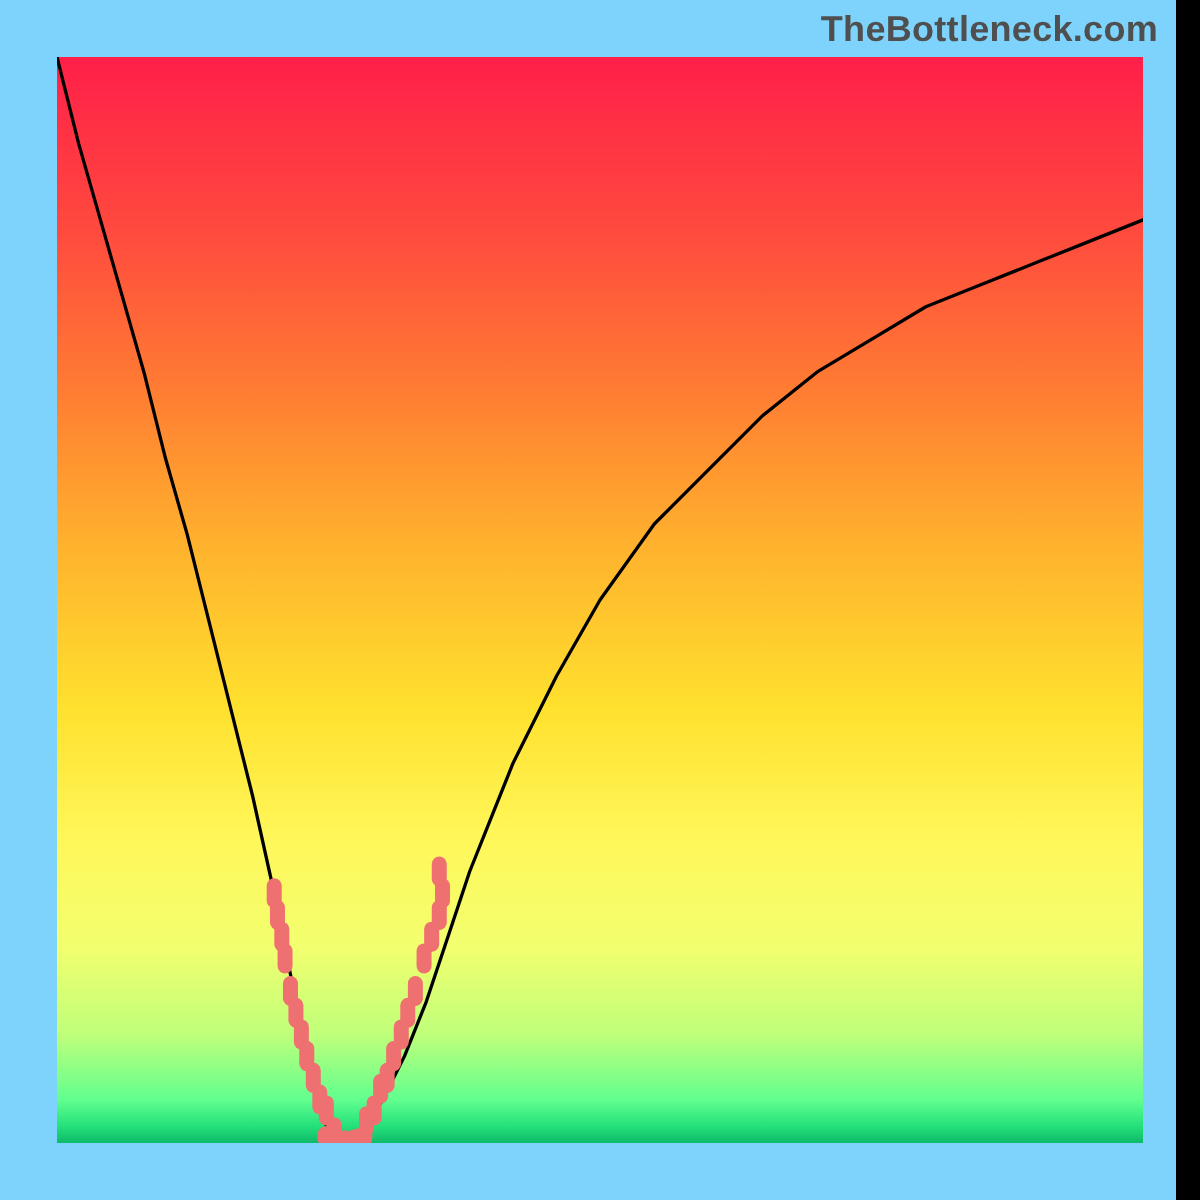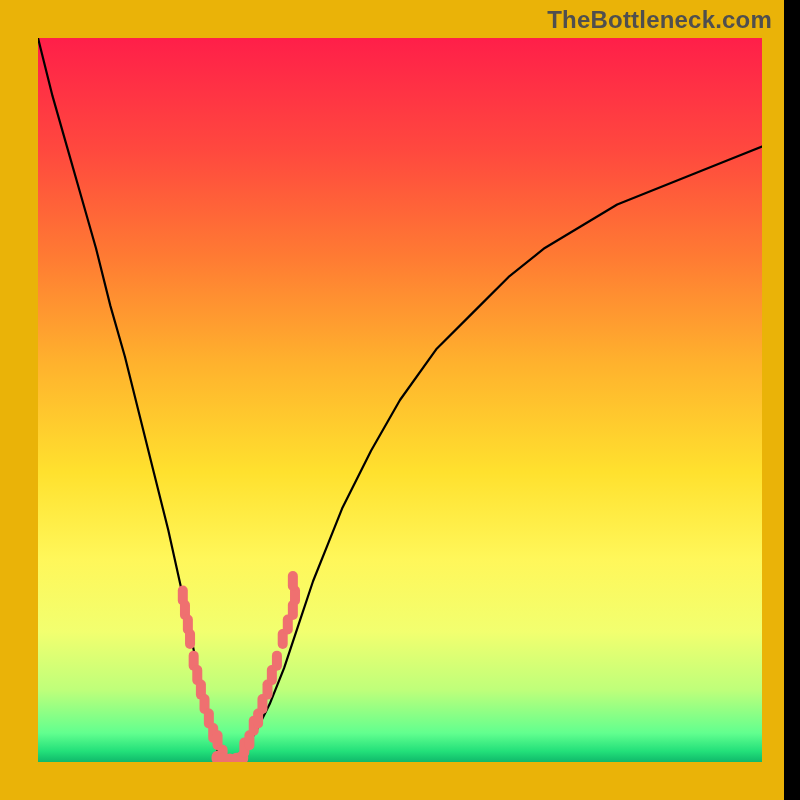--- a/index.html
+++ b/index.html
@@ -8,21 +8,21 @@
     width: 800px;
     height: 800px;
     background: #000;
     overflow: hidden;
     font-family: Arial, Helvetica, sans-serif;
   }
   .outer {
     position: relative;
     width: 784px;
     height: 800px;
-    background: #eab308;
+    background: #7dd3fc;
     text-align: right;
   }
   .plot-area {
     position: absolute;
     left: 38px;
     top: 38px;
     width: 724px;
     height: 724px;
     background: linear-gradient(
       to bottom,

